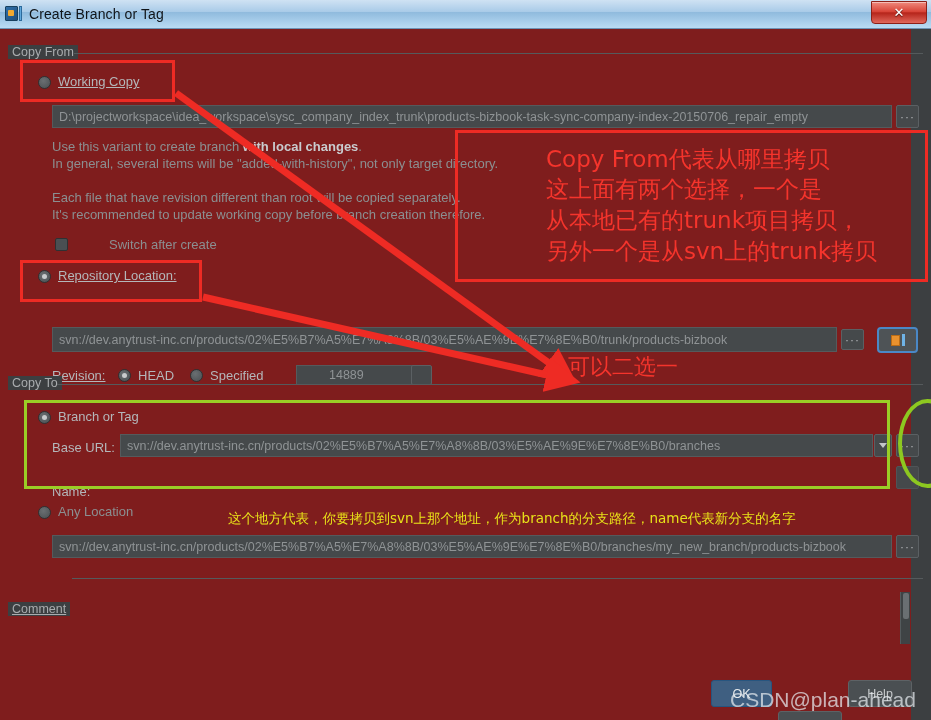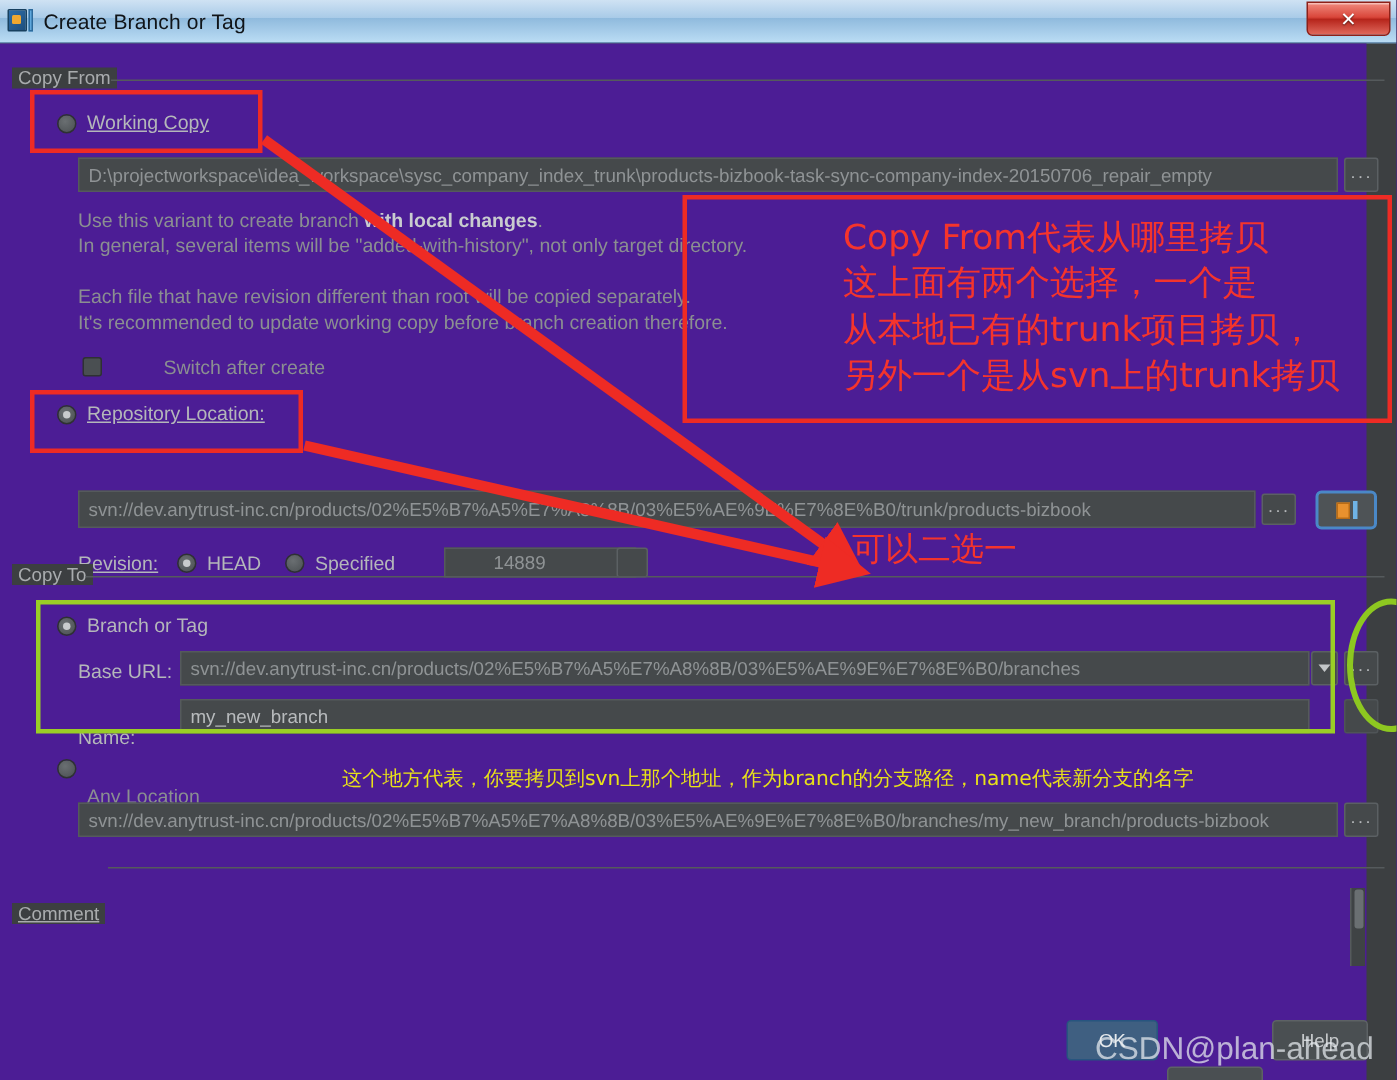--- a/index.html
+++ b/index.html
@@ -49,21 +49,21 @@
     flex:0 0 auto;cursor:pointer;
   }
   .closebtn span{
     color:#fff;font-weight:bold;font-size:13px;
     text-shadow:0 1px 1px rgba(0,0,0,.6);line-height:1;
   }
 
   
   .dlg{
     position:absolute;left:0;top:29px;width:911px;height:691px;
-    background:#4c1d95;
+    background:#7f1d1d;
   }
 
   
   .group-label{
     position:absolute;font-size:12.5px;color:#a9acae;
     background:#3c3f41;padding:0 4px;
   }
   .group-line{
     position:absolute;height:1px;background:#555a5c;
   }
@@ -152,21 +152,21 @@
   .rect-green{
     position:absolute;border:3px solid #9ace26;box-sizing:border-box;
   }
   .ellipse-green{
     position:absolute;border:4px solid #8dc820;border-radius:50%;box-sizing:border-box;
   }
   .ann-text-red{
     position:absolute;color:#f5342c;font-size:22px;line-height:30px;
     font-family:"DejaVu Sans",sans-serif;white-space:pre;
   }
-  .ann-text-red.big{font-size:23px;line-height:31px;margin-left:16px;}
+  .ann-text-red.big{font-size:23px;line-height:31px;}
   .ann-text-yellow{
     position:absolute;color:#e8e119;font-size:13.5px;white-space:nowrap;
     font-family:"DejaVu Sans",sans-serif;
   }
   svg.overlay{position:absolute;left:0;top:0;width:931px;height:720px;pointer-events:none;}
 
   .watermark{
     position:absolute;color:rgba(232,236,240,.72);font-size:21px;
     white-space:nowrap;pointer-events:none;
     font-family:"Liberation Sans",sans-serif;
@@ -234,25 +234,24 @@
   <div class="lbl" style="left:58px;top:380px;">Branch or Tag</div>
 
   <div class="lbl" style="left:52px;top:411px;">Base URL:</div>
   <div class="field ro" style="left:120px;top:405px;width:753px;height:23px;">svn://dev.anytrust-inc.cn/products/02%E5%B7%A5%E7%A8%8B/03%E5%AE%9E%E7%8E%B0/branches</div>
   <div class="btn-arrow" style="left:874px;top:405px;width:18px;height:23px;">
     <div class="tri"></div>
   </div>
   <div class="btn-dots" style="left:896px;top:405px;width:23px;height:23px;">···</div>
 
   <div class="lbl" style="left:52px;top:443px;margin-top:12px;">Name:</div>
-  <div class="field" style="left:120px;top:437px;width:753px;height:23px;color:#b8bbbd;">my_new_branch</div>
   <div class="btn-dots" style="left:896px;top:437px;width:23px;height:23px;border-color:#4f5457;color:#6c7073;"></div>
 
   <div class="radio" style="left:38px;top:477px;"></div>
-  <div class="lbl dim" style="left:58px;top:494px;text-align:center;">Any Location</div>
+  <div class="lbl dim" style="left:58px;top:475px;text-align:center;">Any Location</div>
 
   <div class="field ro" style="left:52px;top:506px;width:840px;height:23px;">svn://dev.anytrust-inc.cn/products/02%E5%B7%A5%E7%A8%8B/03%E5%AE%9E%E7%8E%B0/branches/my_new_branch/products-bizbook</div>
   <div class="btn-dots" style="left:896px;top:506px;width:23px;height:23px;">···</div>
 
   <div class="group-label" style="left:8px;top:541px;margin-top:32px;"><u>Comment</u></div>
   <div class="group-line" style="left:72px;top:549px;width:851px;"></div>
 
   <div class="scrollcol" style="left:900px;top:563px;width:10px;height:52px;">
     <div class="scrollthumb" style="left:2px;top:1px;width:6px;height:26px;"></div>
   </div>

